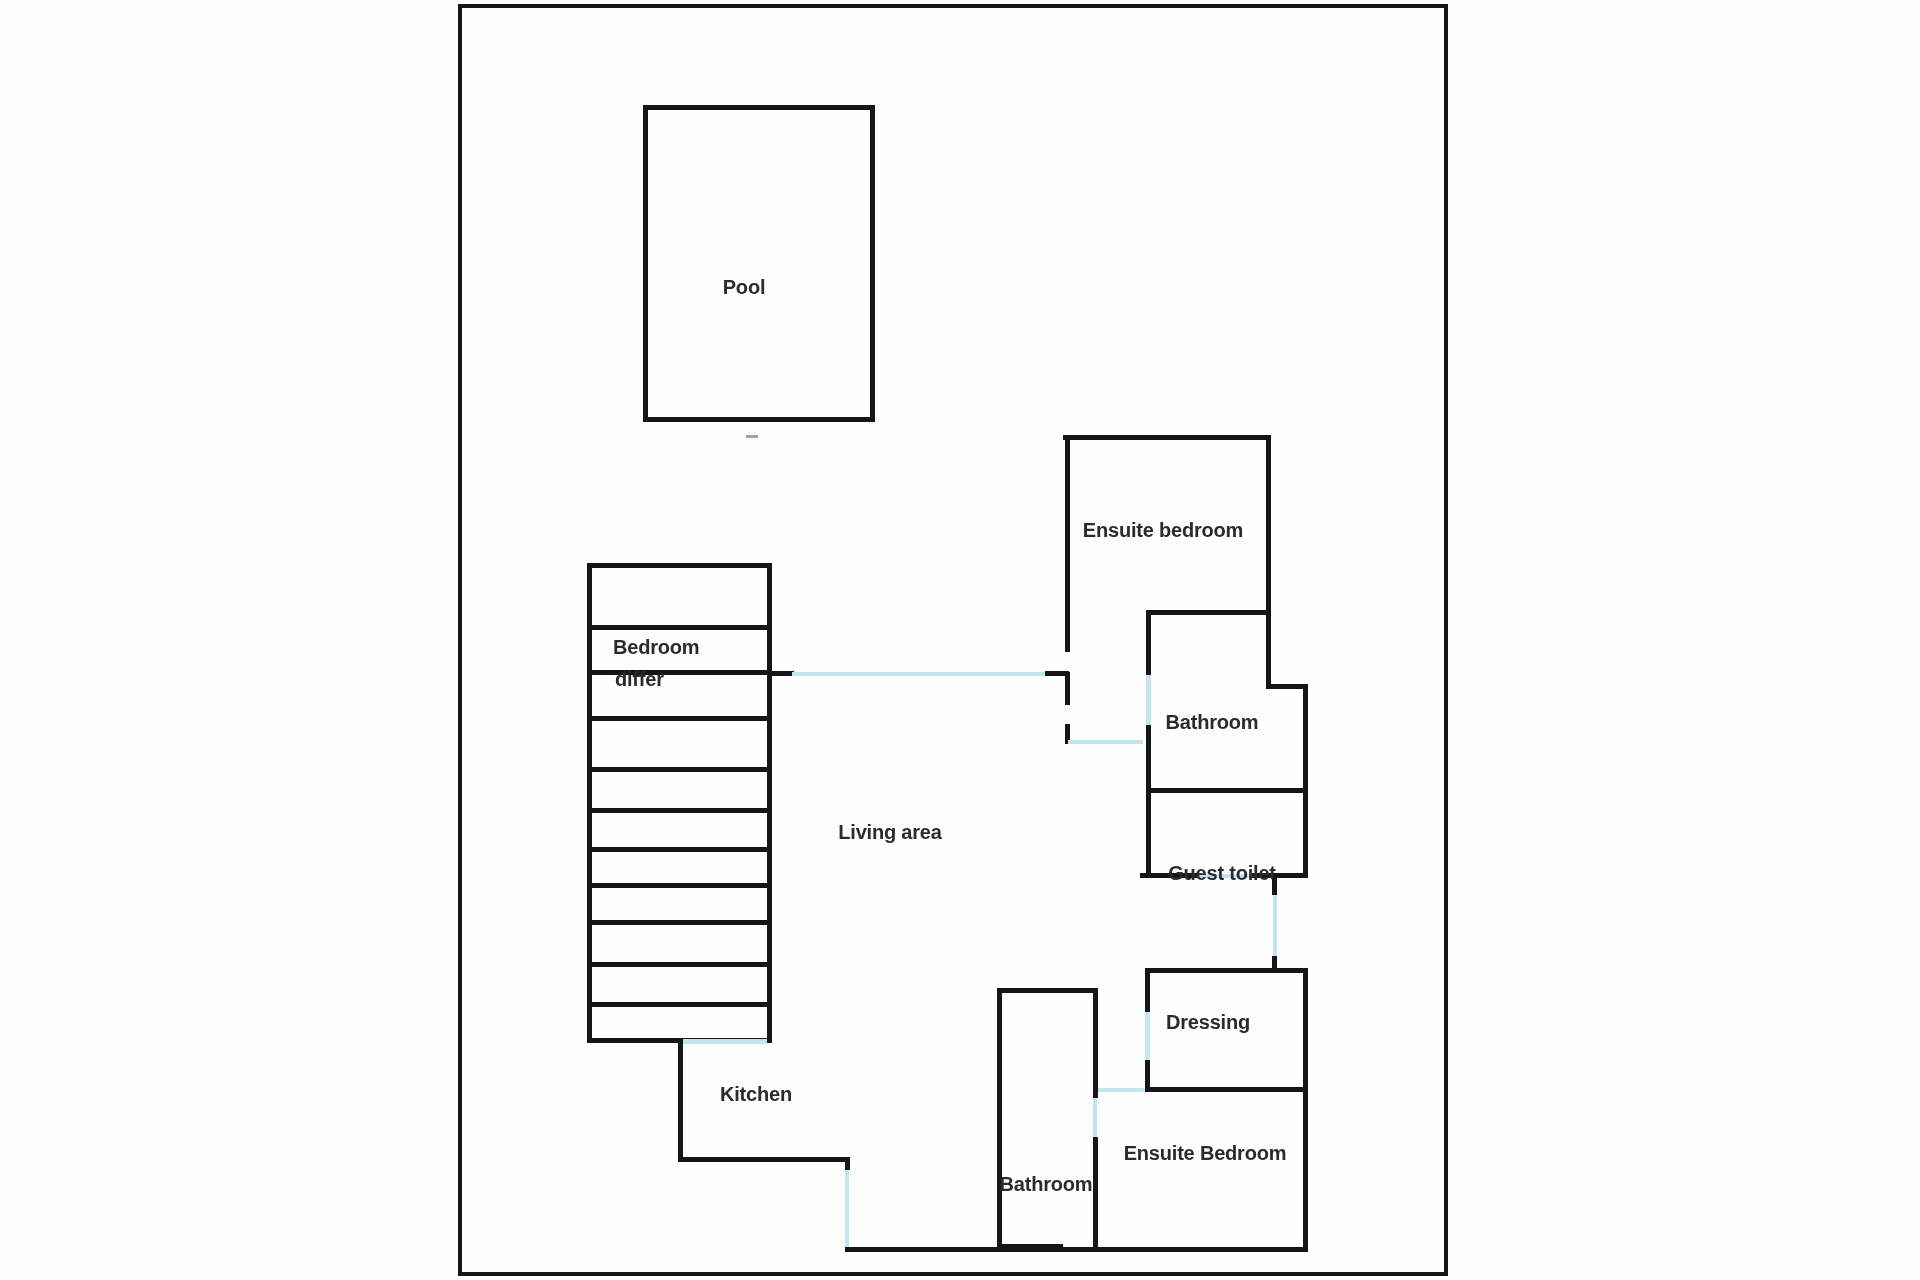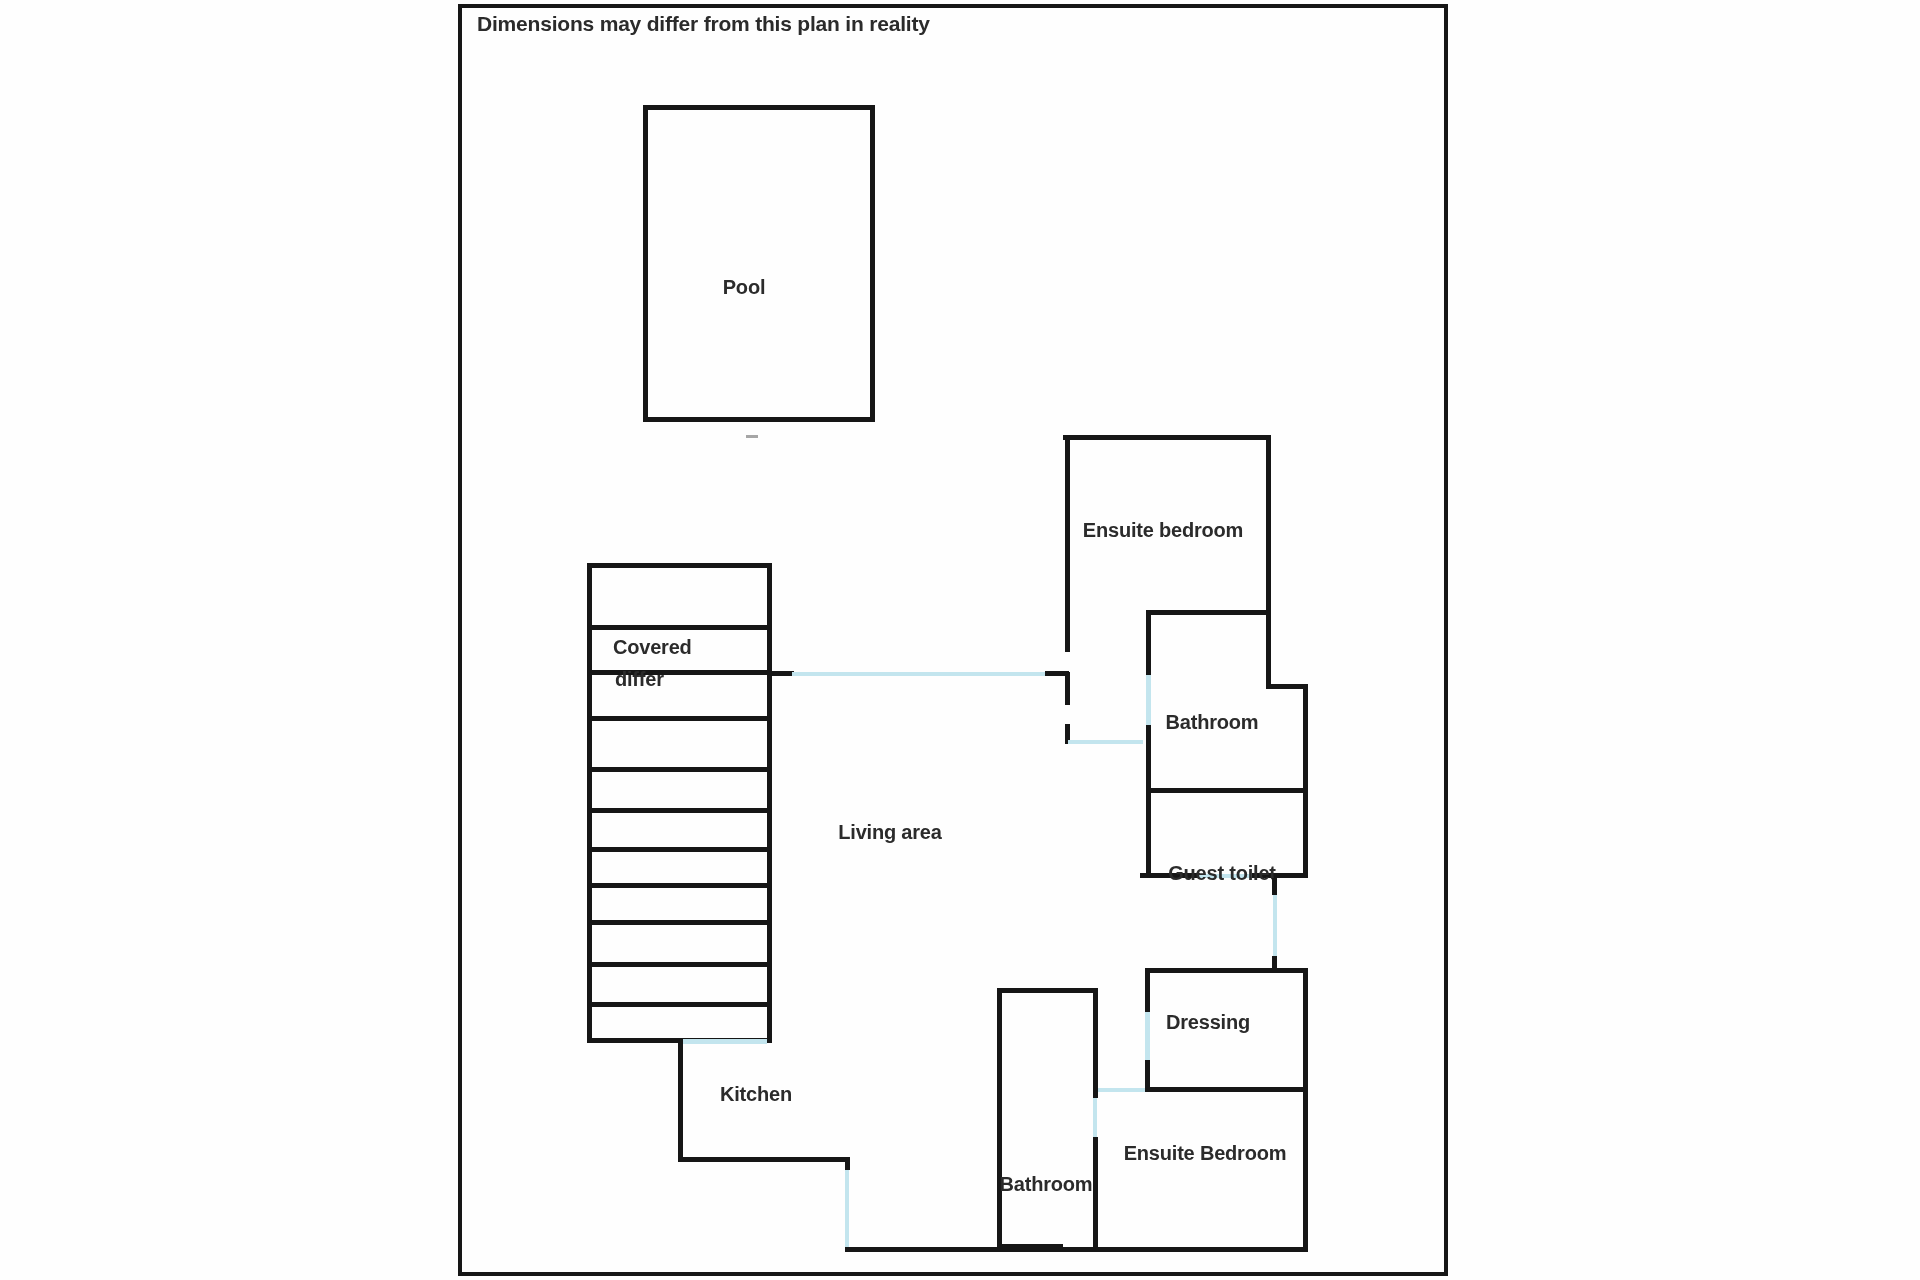--- a/index.html
+++ b/index.html
@@ -25,39 +25,38 @@
   }
   .dash{position:absolute;background:var(--dash,#a6a6a6);}
 </style>
 </head>
 <body style="--wall: #161616; --door: #c3e5ee; --text: #2b2b2b; --dash: #a6a6a6; --background: #fefefe;">
 
 <div class="canvas">
 
   <div class="outer" style="left:458px;top:4px;width:990px;height:1272px;"></div>
 
-  <div class="title" style="left:477px;top:12px;">Dimensions may differ from this plan in reality</div>
 
   <div class="rect" style="left:643px;top:105px;width:232px;height:317px;"></div>
   <div class="label centered" style="left:744px;top:253px;margin-top:21px;">Pool</div>
   <div class="dash" style="left:746px;top:435px;width:12px;height:3px;"></div>
 
   <div class="rect" style="left:587px;top:563px;width:185px;height:480px;"></div>
   <div class="w" style="left:587px;top:625px;width:185px;height:5px;"></div>
   <div class="w" style="left:587px;top:670px;width:185px;height:5px;"></div>
   <div class="w" style="left:587px;top:716px;width:185px;height:5px;"></div>
   <div class="w" style="left:587px;top:767px;width:185px;height:5px;"></div>
   <div class="w" style="left:587px;top:808px;width:185px;height:5px;"></div>
   <div class="w" style="left:587px;top:847px;width:185px;height:5px;"></div>
   <div class="w" style="left:587px;top:883px;width:185px;height:5px;"></div>
   <div class="w" style="left:587px;top:920px;width:185px;height:5px;"></div>
   <div class="w" style="left:587px;top:962px;width:185px;height:5px;"></div>
   <div class="w" style="left:587px;top:1002px;width:185px;height:5px;"></div>
   <div class="d" style="left:683px;top:1039px;width:84px;height:5px;"></div>
-  <div class="label" style="left:613px;top:634px;">Covered</div>
+  <div class="label" style="left:613px;top:634px;">Bedroom</div>
   <div class="label" style="left:615px;top:666px;">differ</div>
 
   <div class="w" style="left:770px;top:671px;width:24px;height:5px;"></div>
   <div class="d" style="left:792px;top:672px;width:255px;height:4px;"></div>
   <div class="w" style="left:1045px;top:671px;width:24px;height:5px;"></div>
 
   <div class="w" style="left:1063px;top:435px;width:208px;height:5px;"></div>
   <div class="w" style="left:1065px;top:435px;width:5px;height:217px;"></div>
   <div class="w" style="left:1065px;top:672px;width:5px;height:33px;"></div>
   <div class="w" style="left:1065px;top:724px;width:5px;height:20px;"></div>

